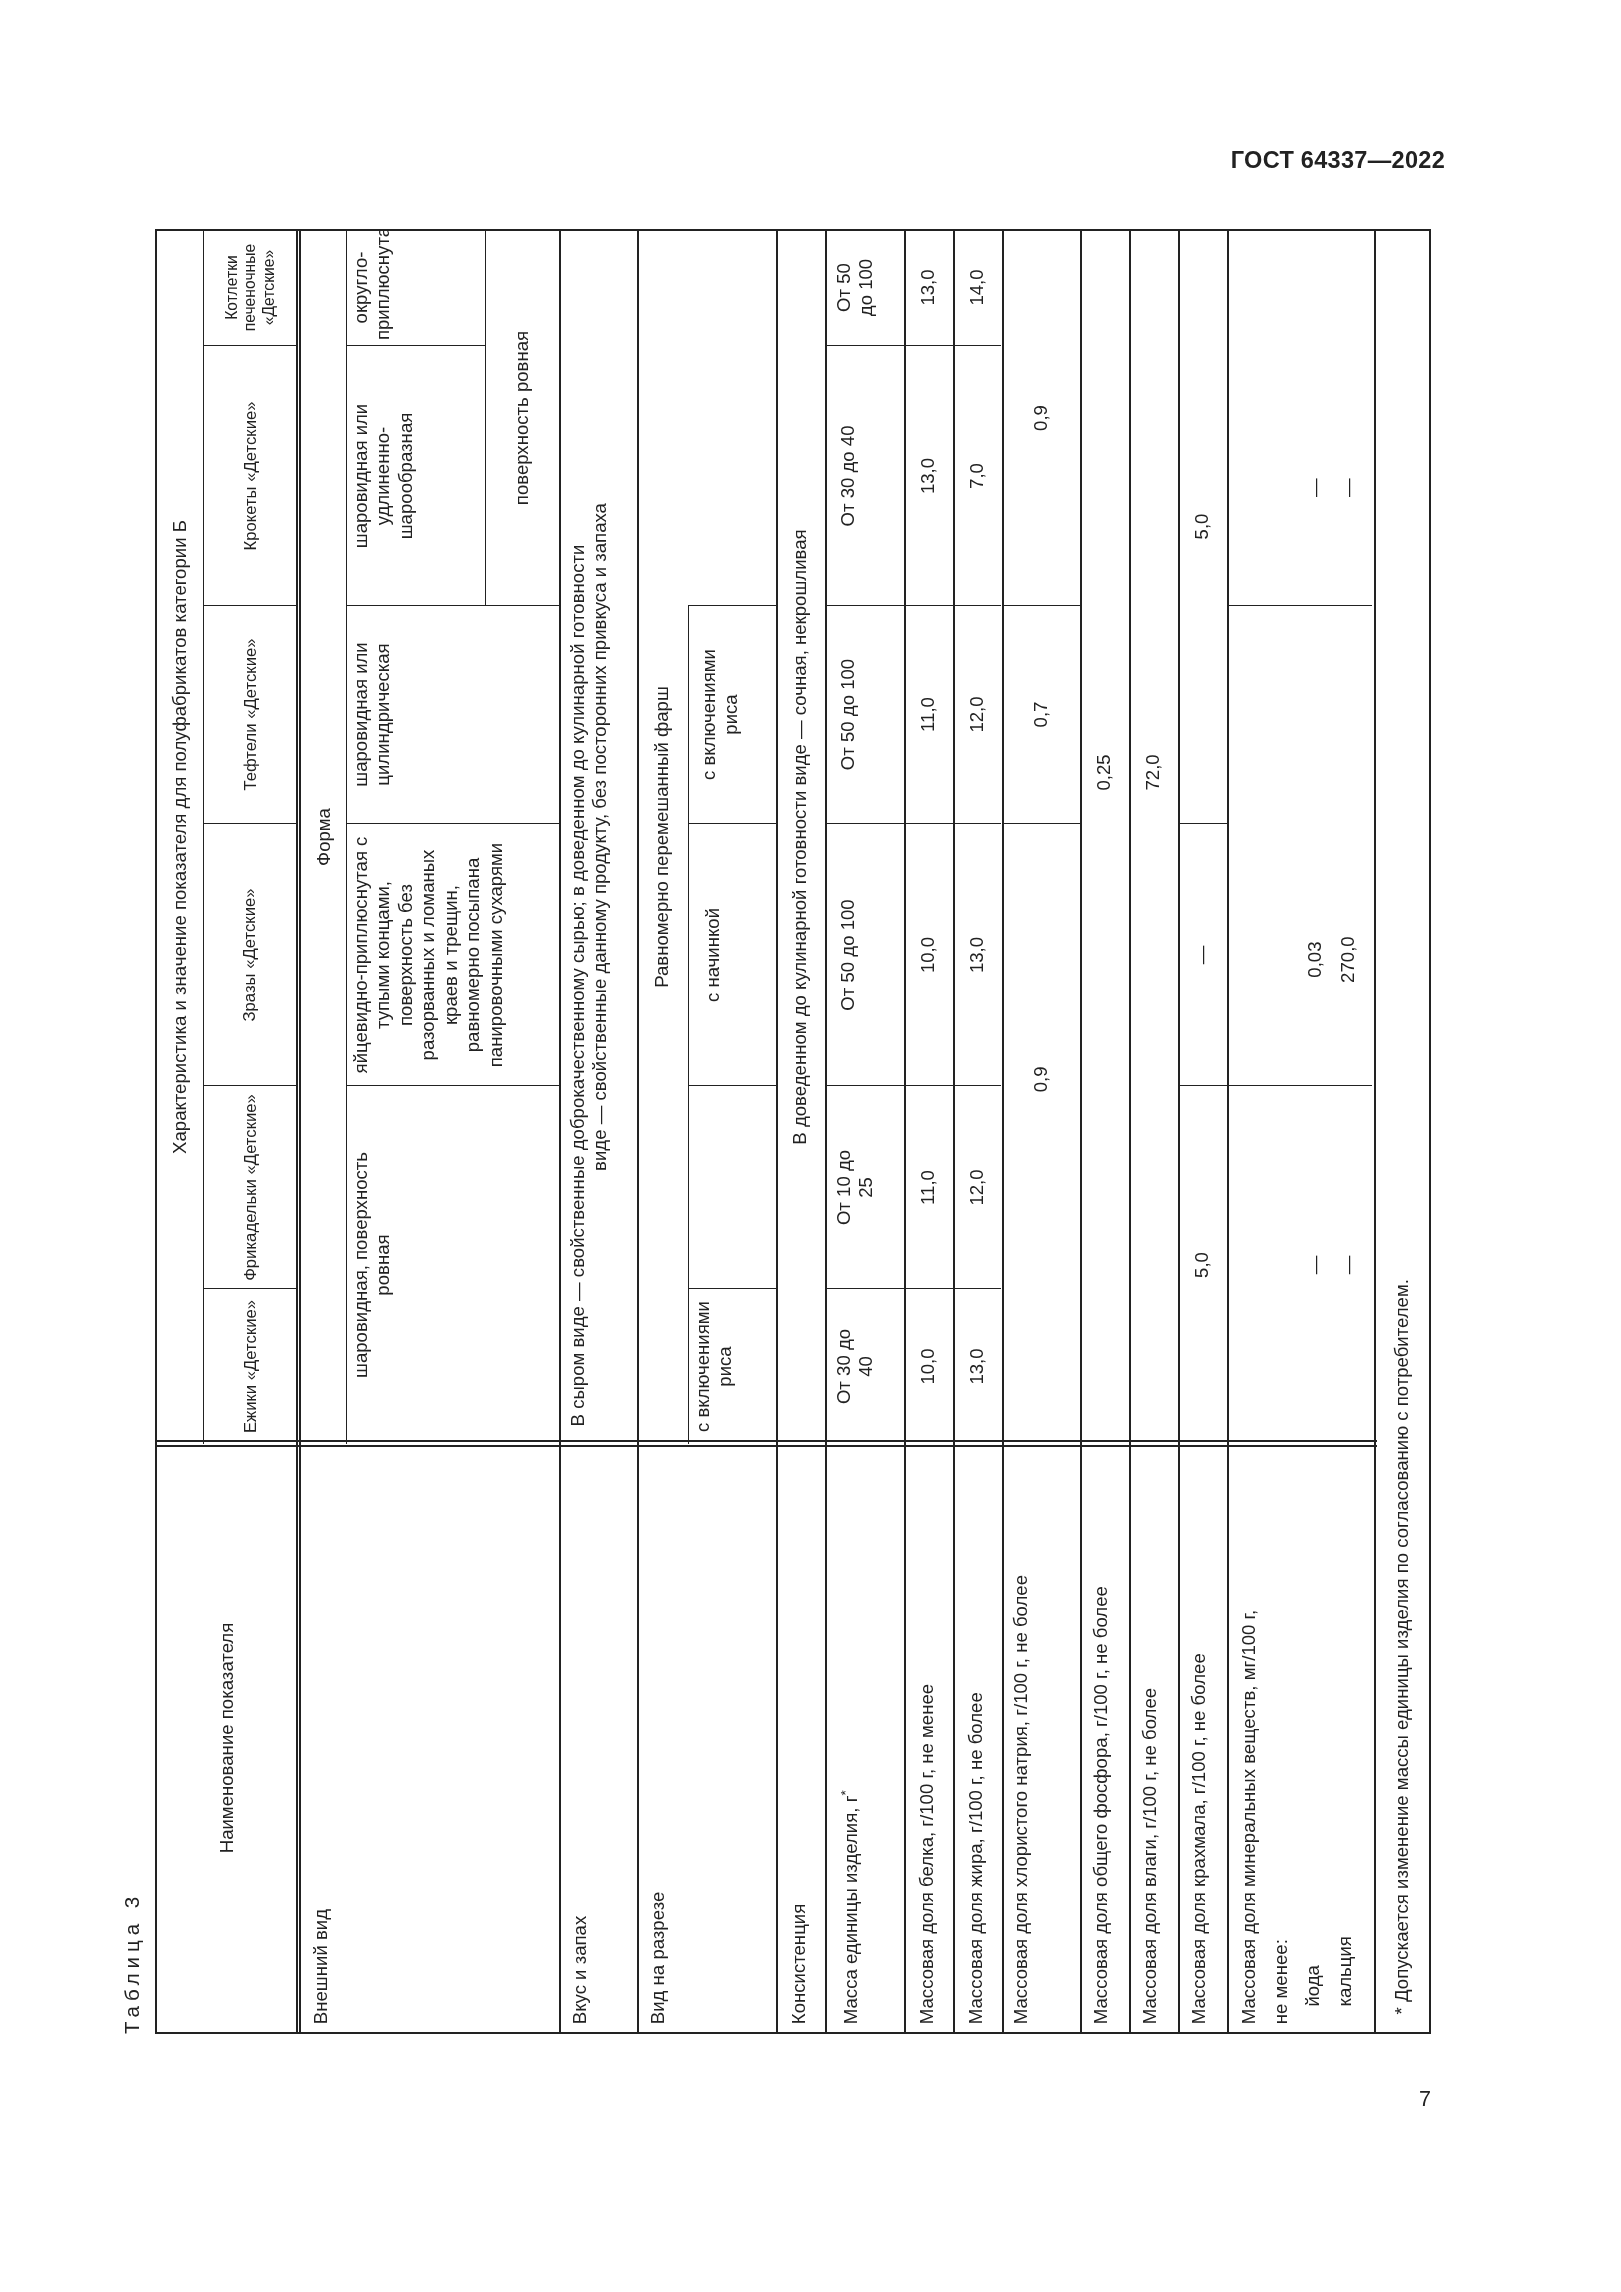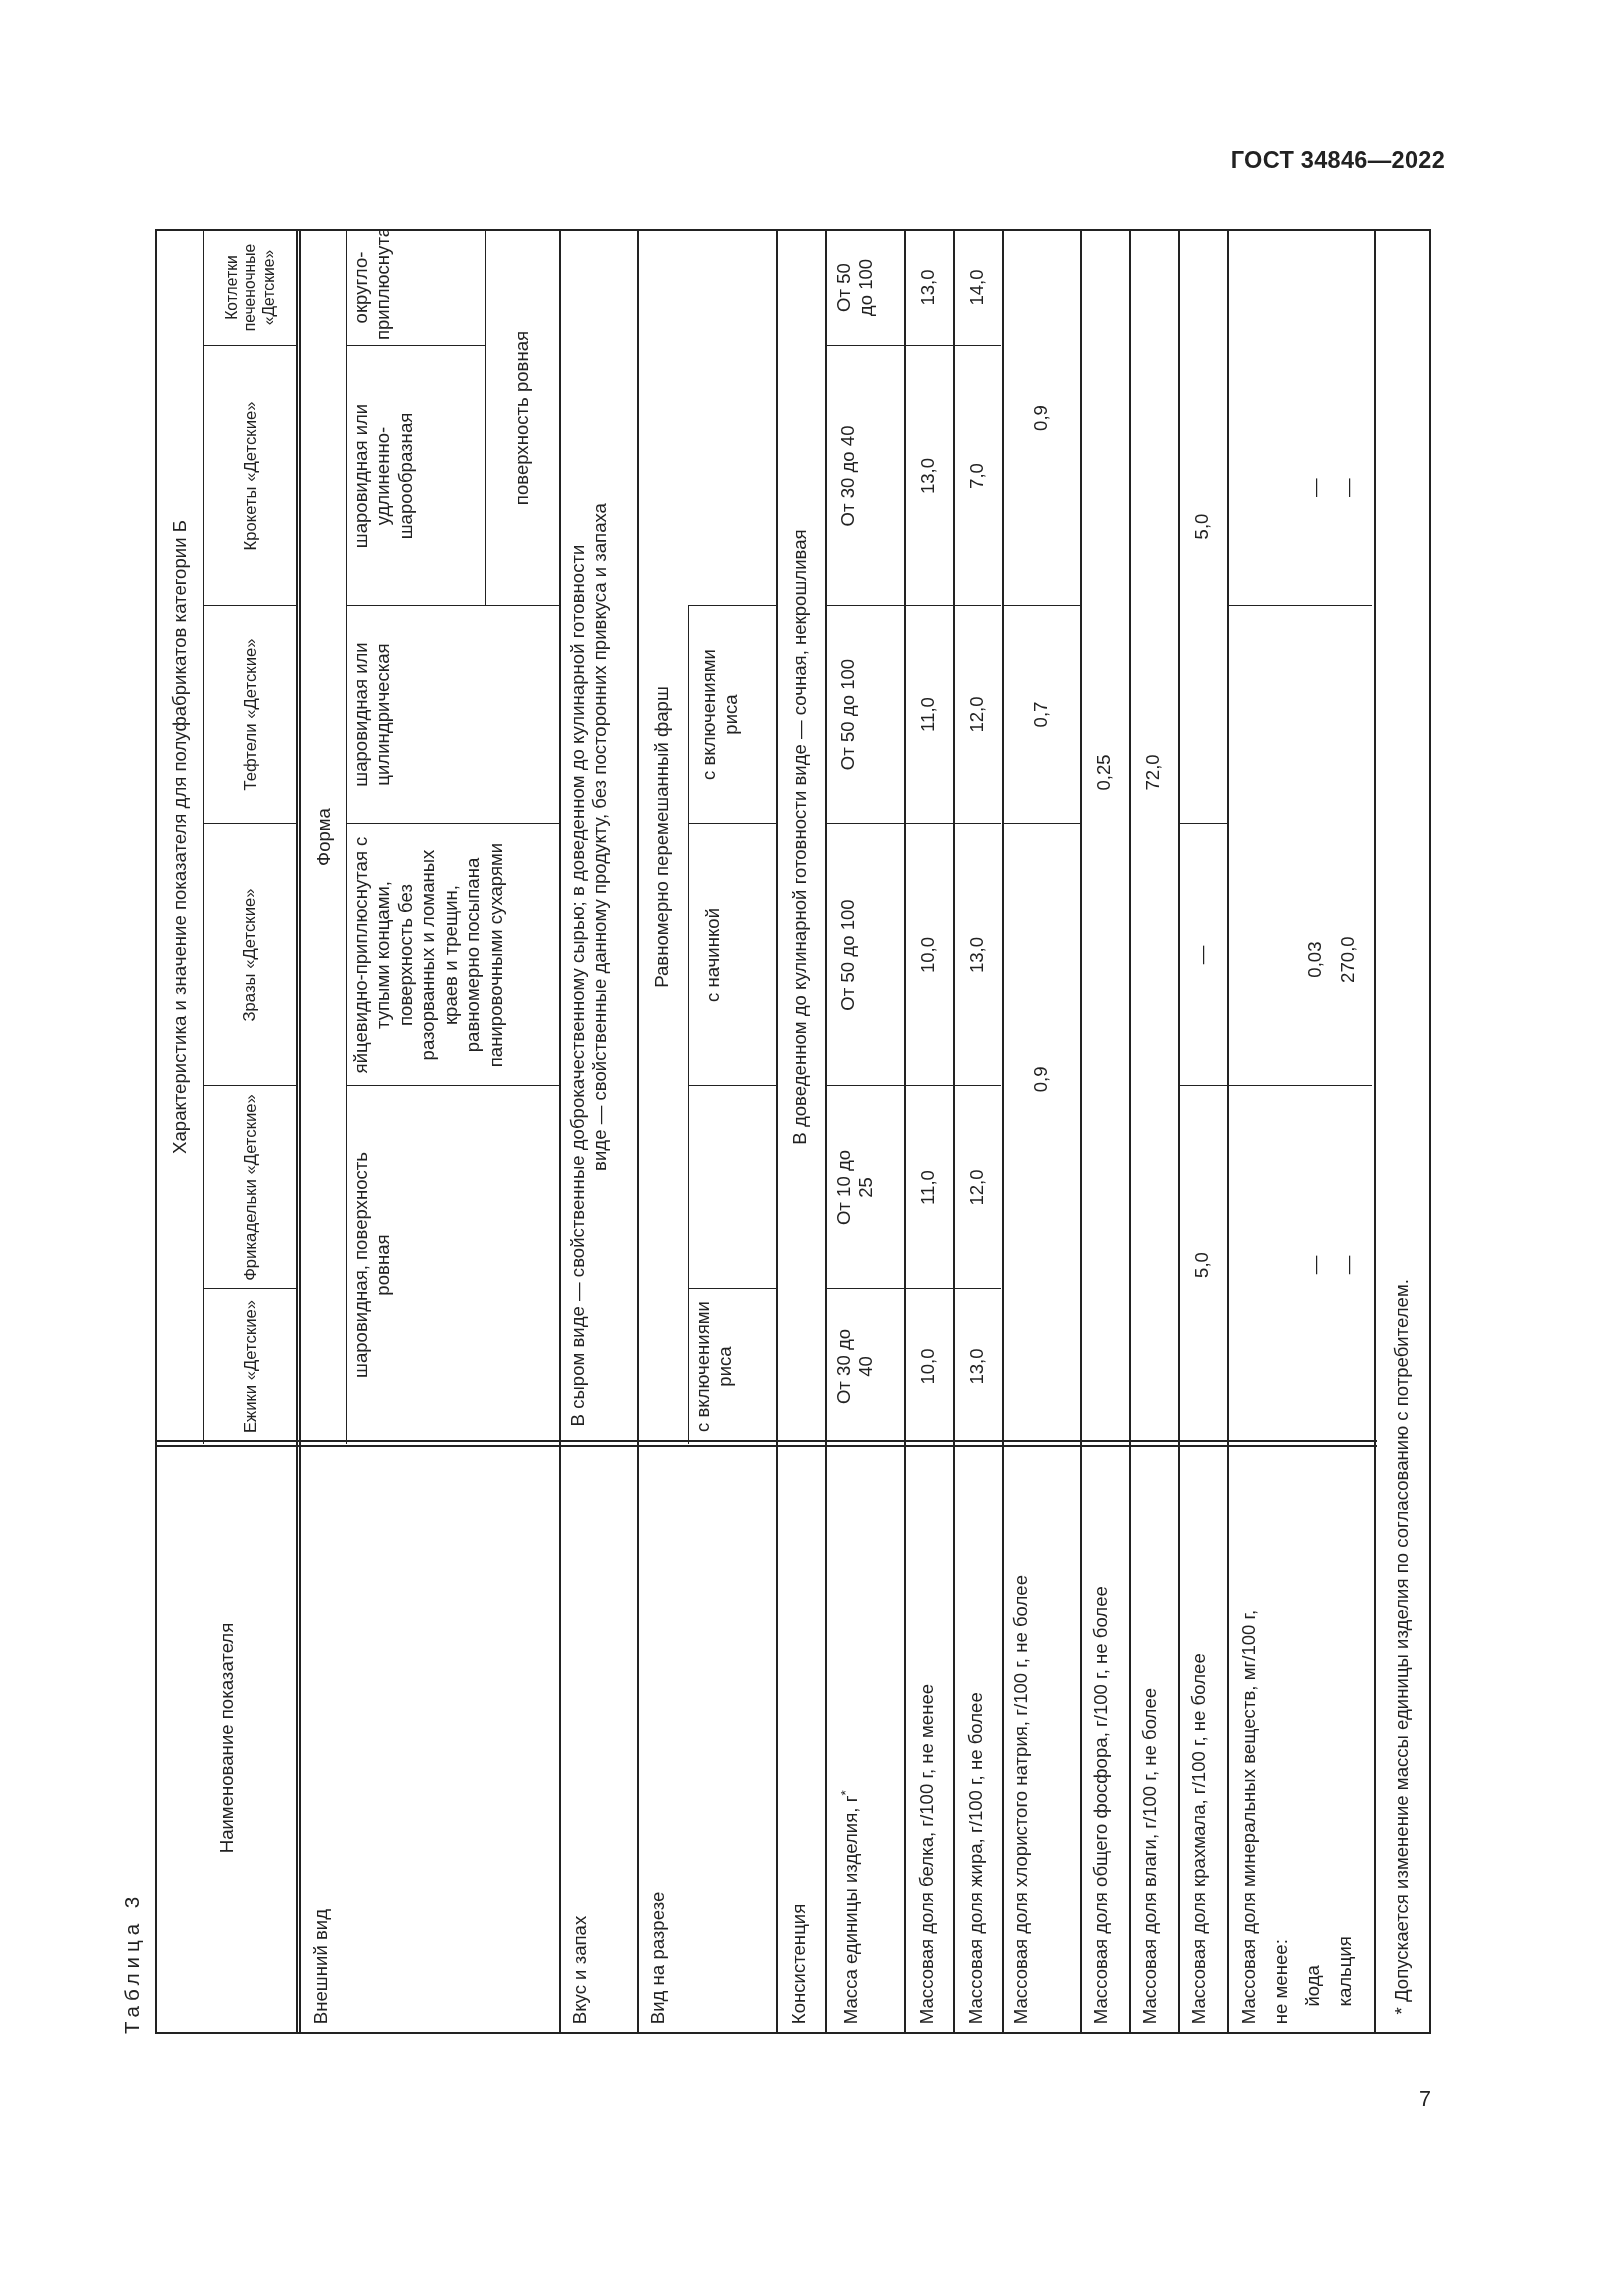--- a/index.html
+++ b/index.html
@@ -40,21 +40,21 @@
   .hl { position: absolute; height: 0; border-top: 2px solid #222; }
   .hl.thin { border-top-width: 1.5px; }
   .vl { position: absolute; width: 0; border-left: 2px solid #222; }
   .vl.thin { border-left-width: 1.5px; }
   .dbl { position: absolute; height: 4.9px; border-top: 2px solid #222; border-bottom: 2px solid #222; box-sizing: border-box; }
   .footnote-star { font-size: 13.7px; vertical-align: super; }
 </style>
 </head>
 <body>
 
-<div class="doc-code">ГОСТ 34846—2022</div>
+<div class="doc-code">ГОСТ 64337—2022</div>
 <div class="page-num">7</div>
 
 <div class="rot">
   <div class="caption">Таблица 3</div>
 
   <div class="tbl">
 
     <div class="c center" style="left:0;top:0;width:588px;height:141px;">Наименование показателя</div>
     <div class="c center" style="left:588px;top:0;width:1214px;height:46px;">Характеристика и значение показателя для полуфабрикатов категории Б</div>
 

